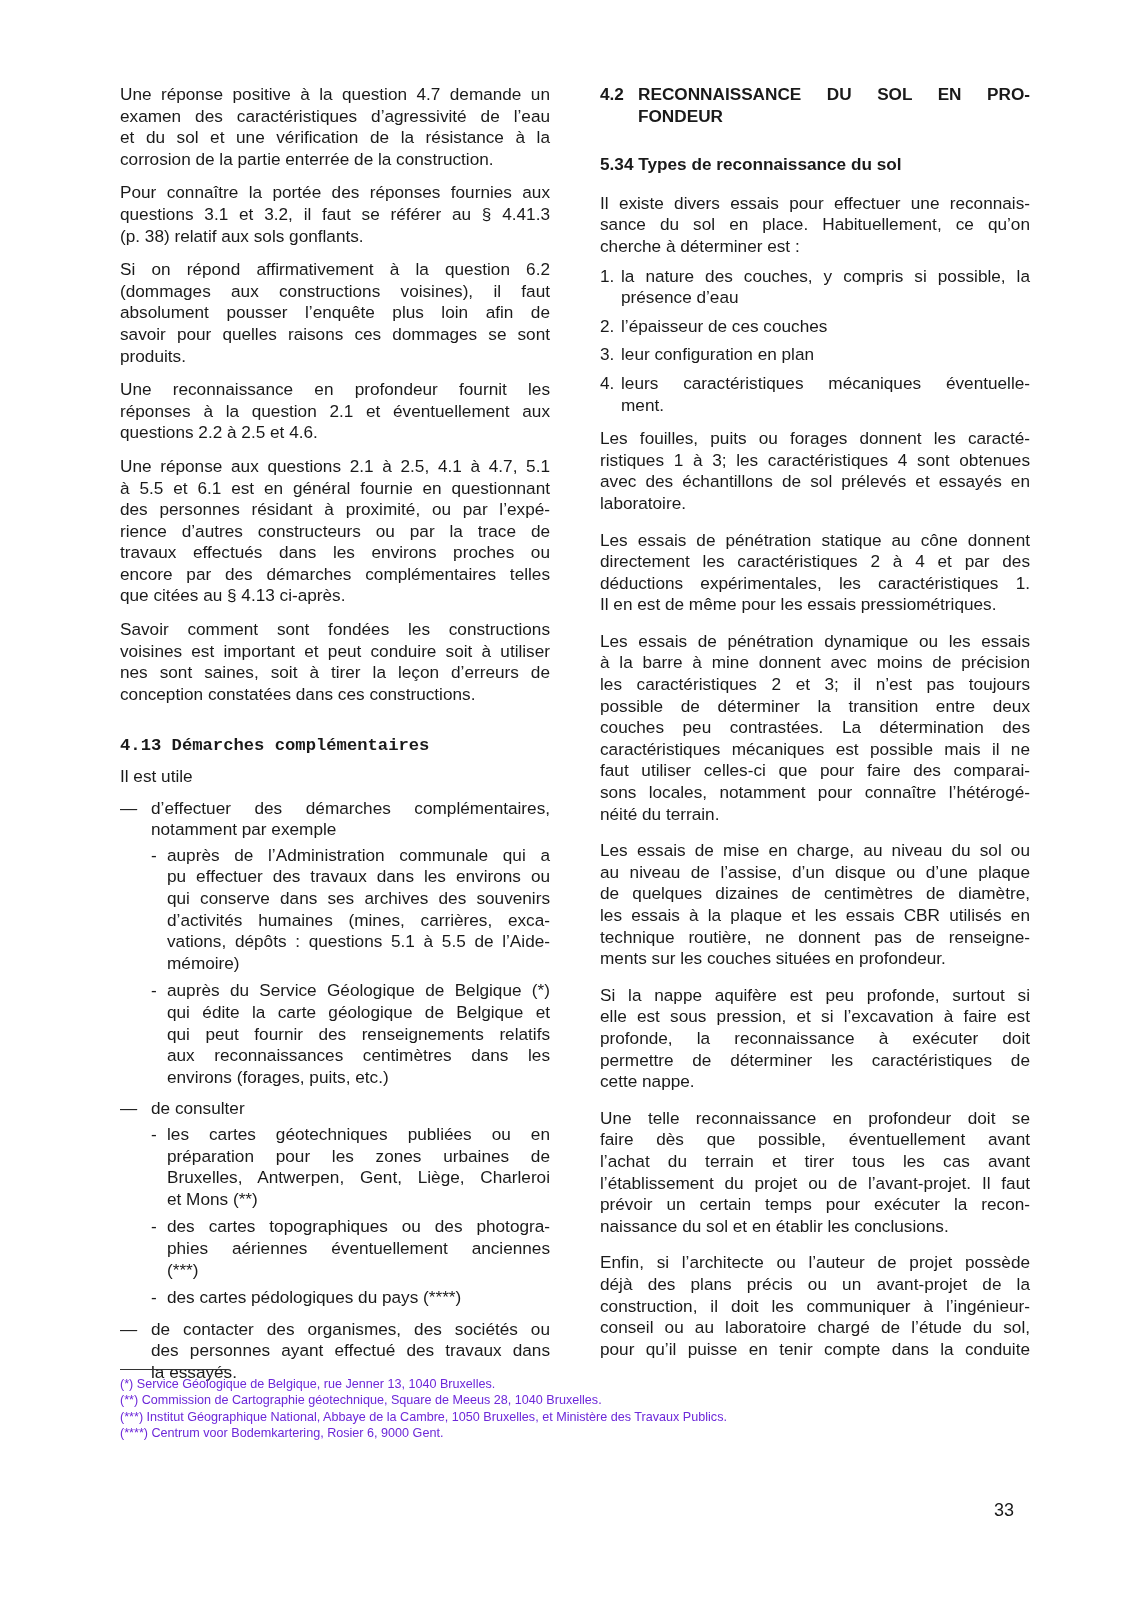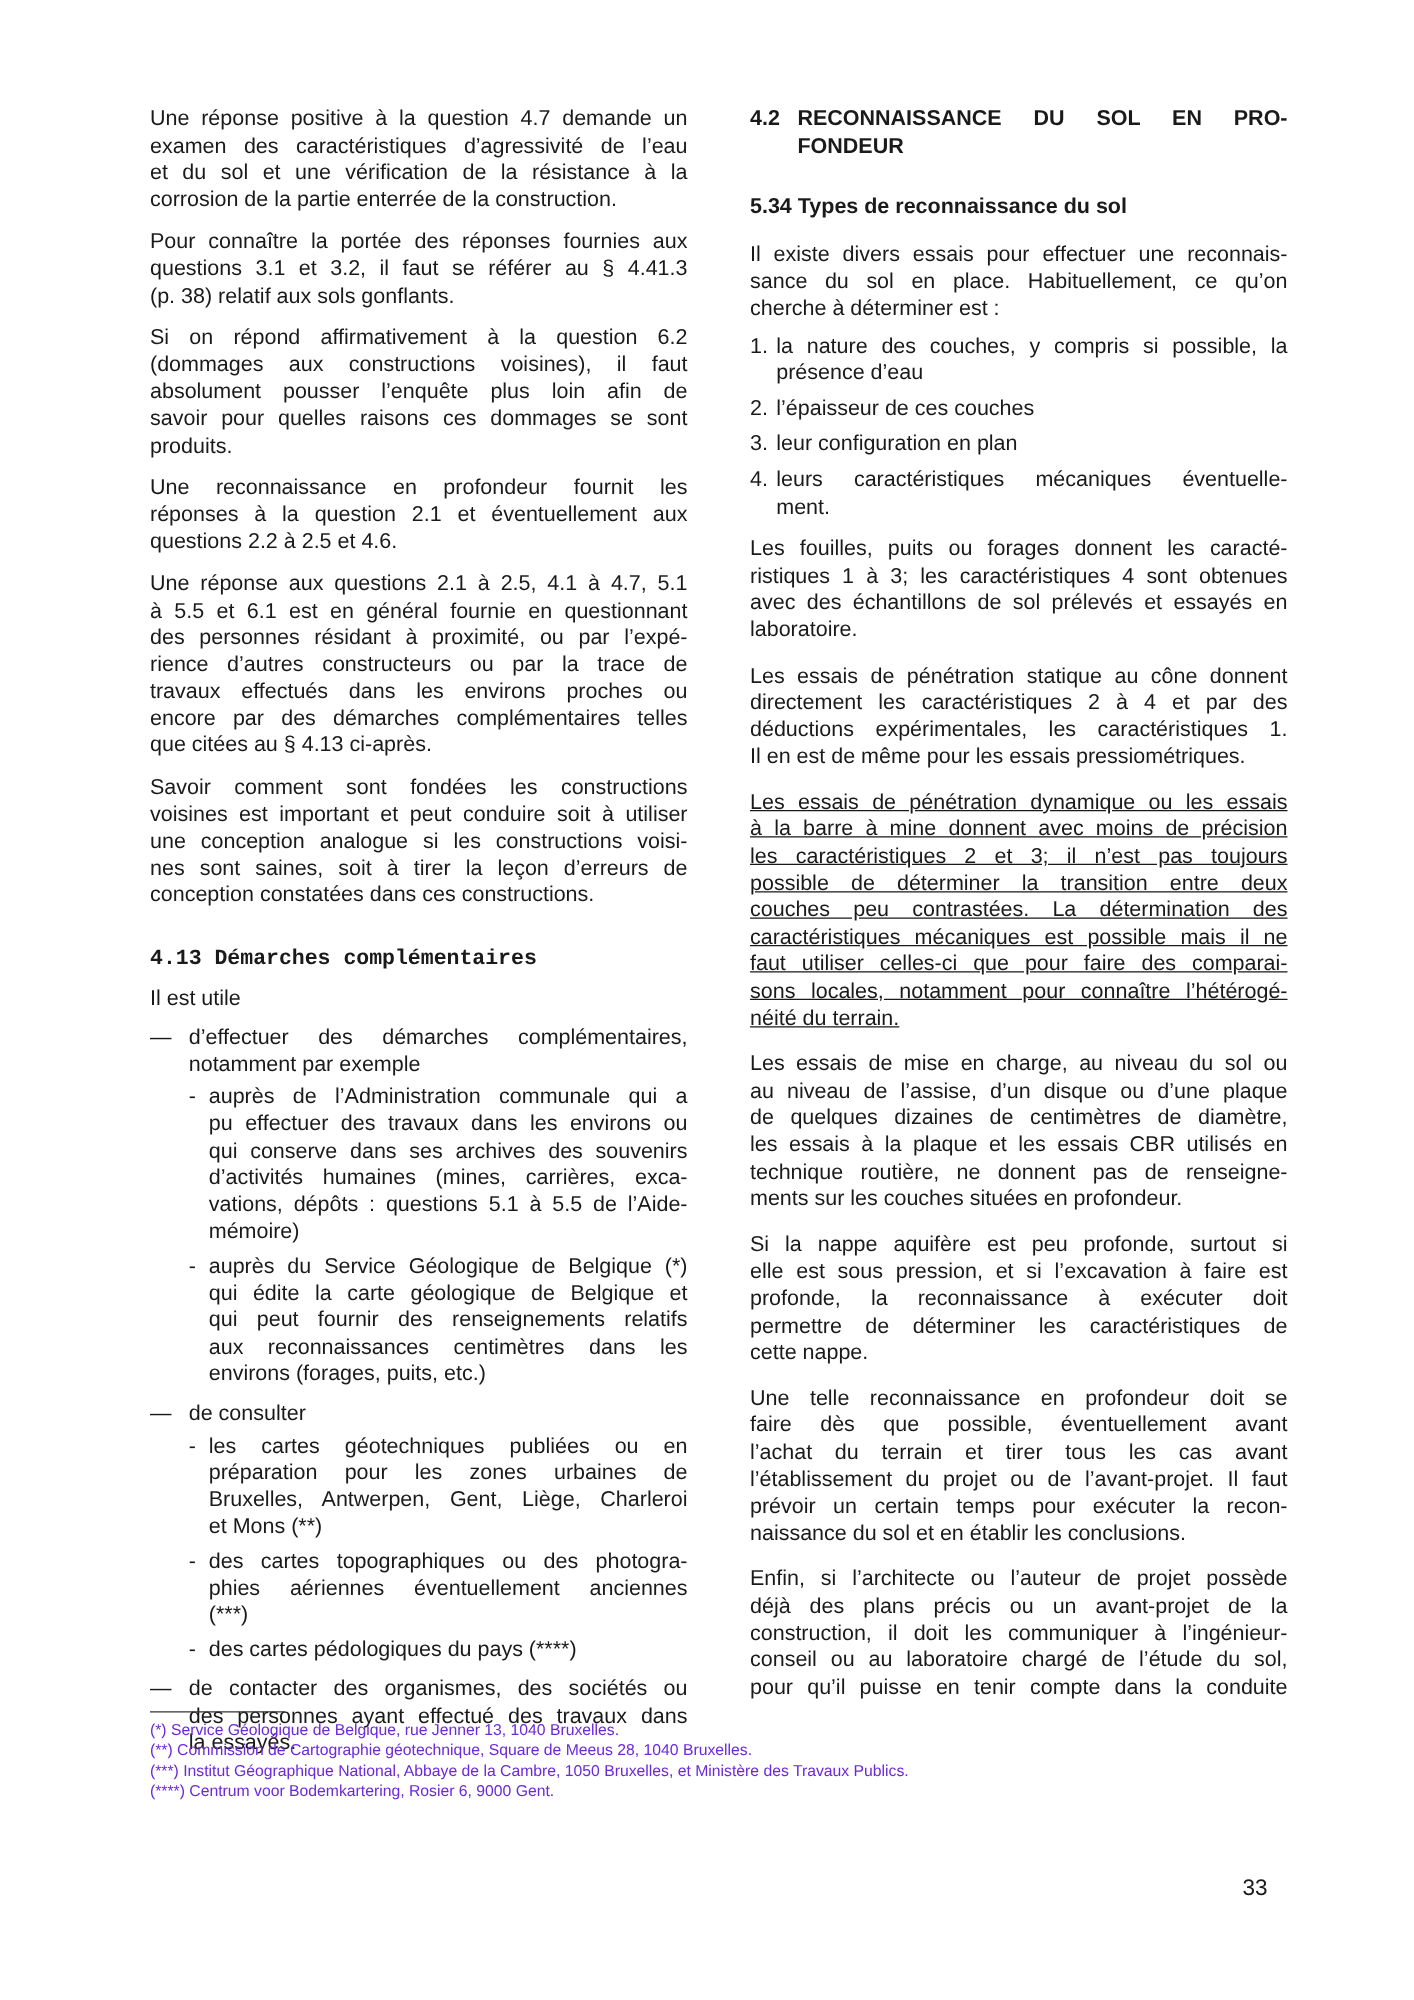--- a/index.html
+++ b/index.html
@@ -56,21 +56,20 @@
       <span class="ln j">à 5.5 et 6.1 est en général fournie en questionnant</span>
       <span class="ln j">des personnes résidant à proximité, ou par l’expé-</span>
       <span class="ln j">rience d’autres constructeurs ou par la trace de</span>
       <span class="ln j">travaux effectués dans les environs proches ou</span>
       <span class="ln j">encore par des démarches complémentaires telles</span>
       <span class="ln">que citées au § 4.13 ci-après.</span>
     </div>
   <div class="para">
       <span class="ln j">Savoir comment sont fondées les constructions</span>
       <span class="ln j">voisines est important et peut conduire soit à utiliser</span>
-      <span class="ln j">une conception analogue si les constructions voisi-</span>
       <span class="ln j">nes sont saines, soit à tirer la leçon d’erreurs de</span>
       <span class="ln">conception constatées dans ces constructions.</span>
     </div>
 
   <div style="height:18px"></div>
   <div class="h3" style="margin-bottom:9px;font-family:Liberation Mono, monospace;">4.13  Démarches complémentaires</div>
   <div class="para" style="margin-bottom:10px;">Il est utile</div>
   <div id="dash-list">
       <div class="dash" style="margin-bottom: 10px;">
         <span class="mark">—</span>
@@ -168,21 +167,21 @@
       <span class="ln j">ristiques 1 à 3; les caractéristiques 4 sont obtenues</span>
       <span class="ln j">avec des échantillons de sol prélevés et essayés en</span>
       <span class="ln">laboratoire.</span>
     </div>
   <div class="para" style="margin-bottom:15px;">
       <span class="ln j">Les essais de pénétration statique au cône donnent</span>
       <span class="ln j">directement les caractéristiques 2 à 4 et par des</span>
       <span class="ln j">déductions expérimentales, les caractéristiques 1.</span>
       <span class="ln">Il en est de même pour les essais pressiométriques.</span>
     </div>
-  <div class="para" style="margin-bottom:15px;text-decoration:underline;">
+  <div class="para" style="margin-bottom:15px;">
       <span class="ln j">Les essais de pénétration dynamique ou les essais</span>
       <span class="ln j">à la barre à mine donnent avec moins de précision</span>
       <span class="ln j">les caractéristiques 2 et 3; il n’est pas toujours</span>
       <span class="ln j">possible de déterminer la transition entre deux</span>
       <span class="ln j">couches peu contrastées. La détermination des</span>
       <span class="ln j">caractéristiques mécaniques est possible mais il ne</span>
       <span class="ln j">faut utiliser celles-ci que pour faire des comparai-</span>
       <span class="ln j">sons locales, notamment pour connaître l’hétérogé-</span>
       <span class="ln">néité du terrain.</span>
     </div>

